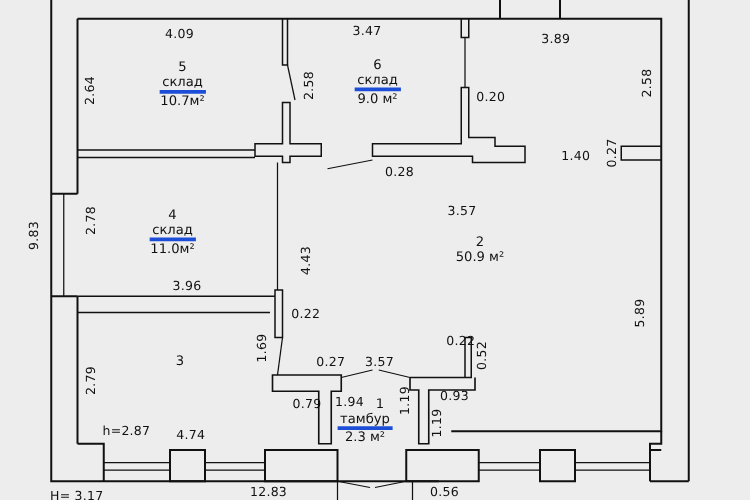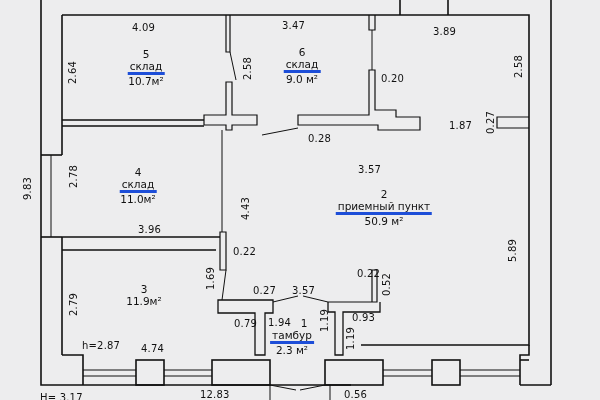--- a/index.html
+++ b/index.html
@@ -77,21 +77,21 @@
 </svg>
 
 <div class="lbl" style="left:132px;top:22px">4.09</div>
 <div class="lbl" style="left:282px;top:20px">3.47</div>
 <div class="lbl" style="left:433px;top:26px">3.89</div>
 <div class="lbl v" style="left:67px;top:84px">2.64</div>
 <div class="lbl v" style="left:242px;top:80px">2.58</div>
 <div class="lbl v" style="left:513px;top:78px">2.58</div>
 <div class="lbl" style="left:381px;top:73px">0.20</div>
 <div class="lbl" style="left:308px;top:133px">0.28</div>
-<div class="lbl" style="left:449px;top:120px">1.87</div>
+<div class="lbl" style="left:449px;top:120px">1.40</div>
 <div class="lbl v" style="left:485px;top:134px">0.27</div>
 <div class="lbl v" style="left:68px;top:188px">2.78</div>
 <div class="lbl v" style="left:22px;top:200px">9.83</div>
 <div class="lbl" style="left:358px;top:164px">3.57</div>
 <div class="lbl v" style="left:240px;top:220px">4.43</div>
 <div class="lbl" style="left:138px;top:224px">3.96</div>
 <div class="lbl" style="left:233px;top:246px">0.22</div>
 <div class="lbl v" style="left:507px;top:262px">5.89</div>
 <div class="lbl v" style="left:205px;top:290px">1.69</div>
 <div class="lbl v" style="left:68px;top:316px">2.79</div>
@@ -120,24 +120,22 @@
   <div class="name">склад</div>
   <div>9.0 м²</div>
 </div>
 <div class="room" style="left:138px;top:166px">
   <div>4</div>
   <div class="name">склад</div>
   <div>11.0м²</div>
 </div>
 <div class="room" style="left:384px;top:188px">
   <div>2</div>
-  <div class="name">приемный пункт</div>
   <div>50.9 м²</div>
 </div>
 <div class="room" style="left:144px;top:283px">
   <div>3</div>
-  <div>11.9м²</div>
 </div>
 <div class="room" style="left:292px;top:317px">
   <div style="margin-left:24px">1</div>
   <div class="name">тамбур</div>
   <div>2.3 м²</div>
 </div>
 
 </body></html>

